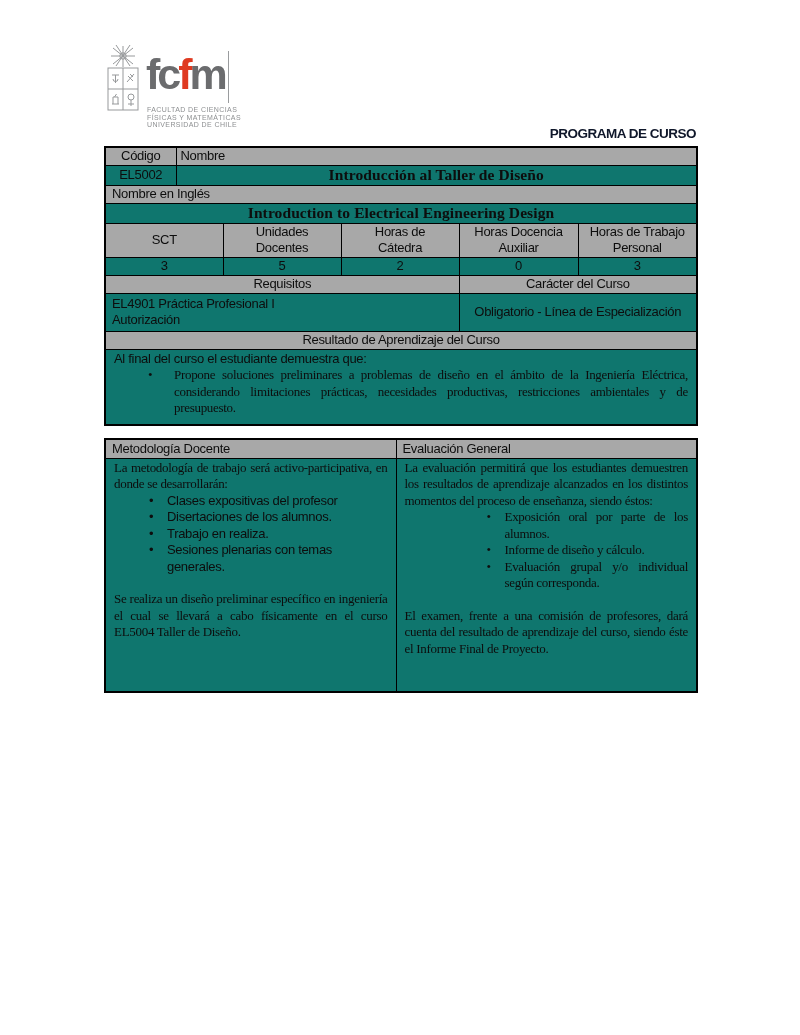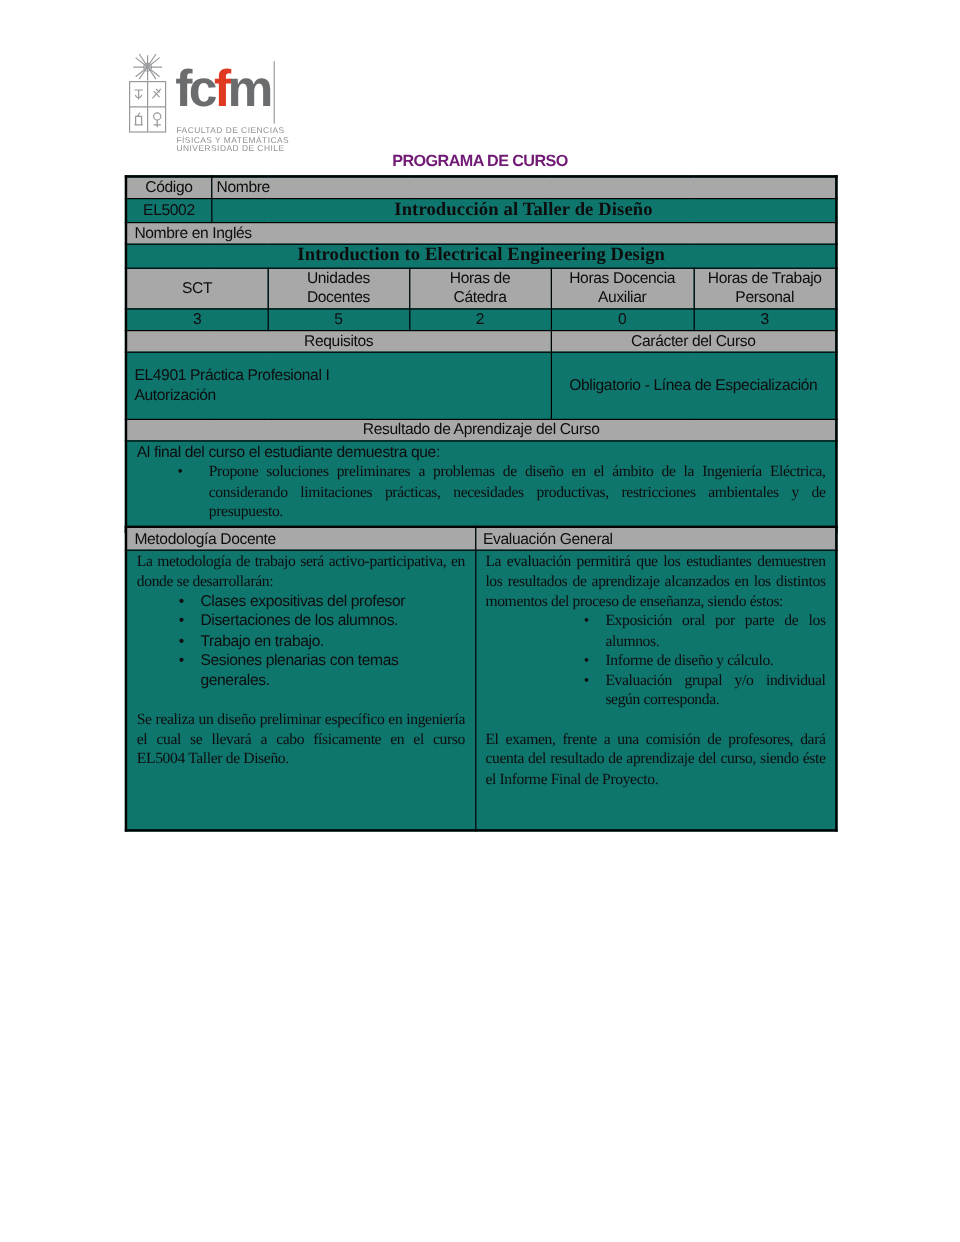--- a/index.html
+++ b/index.html
@@ -17,22 +17,22 @@
     color:#6b6c6e;white-space:nowrap;
   }
   .wordmark .red-f{color:#df3a21;}
   .logo-rule{position:absolute;left:124px;top:7px;width:1px;height:52px;background:#9a9c9e;}
   .logo-caption{
     position:absolute;left:43px;top:62px;width:110px;
     font-size:7px;line-height:7.5px;letter-spacing:0.4px;color:#8d8f91;white-space:nowrap;
   }
   
   .doc-title{
-    position:absolute;left:104px;top:126px;width:592px;text-align:center;
-    font-weight:bold;font-size:13.5px;letter-spacing:-0.5px;color:#701a75;
+    position:absolute;left:104px;top:126px;width:592px;text-align:right;
+    font-weight:bold;font-size:13.5px;letter-spacing:-0.5px;color:#0f172a;
   }
   
   table{border-collapse:collapse;table-layout:fixed;position:absolute;left:104px;background:#0f766e;}
   td{border:1px solid #000;padding:0 6px;vertical-align:middle;overflow:hidden;}
   .t1{top:146px;width:592px;border:2px solid #000;}
   .t2{top:438px;width:592px;border:2px solid #000;padding-left:36px;}
   .gray{background:#a8a8a8;}
   .center{text-align:center;}
   .vtop{vertical-align:top;}
   .serif-title{
@@ -147,21 +147,21 @@
       <td class="center" colspan="2">3</td>
       <td class="center">5</td>
       <td class="center">2</td>
       <td class="center">0</td>
       <td class="center">3</td>
     </tr>
     <tr style="height:18px">
       <td class="gray center" colspan="4">Requisitos</td>
       <td class="gray center" colspan="2">Carácter del Curso</td>
     </tr>
-    <tr style="height:56px">
+    <tr style="height:38px">
       <td colspan="4">
         <div>EL4901 Práctica Profesional I</div>
         <div>Autorización</div>
       </td>
       <td class="center" colspan="2">Obligatorio - Línea de Especialización</td>
     </tr>
     <tr style="height:18px">
       <td class="gray center" colspan="6">Resultado de Aprendizaje del Curso</td>
     </tr>
     <tr style="height:76px">
@@ -184,21 +184,21 @@
         <tr style="height:19px">
       <td class="gray">Metodología Docente</td>
       <td class="gray">Evaluación General</td>
     </tr>
     <tr style="height:234px">
       <td class="vtop cell-pad">
         <p class="just">La metodología de trabajo será activo-participativa, en donde se desarrollarán:</p>
         <ul class="bullets bul-left">
           <li>Clases expositivas del profesor</li>
           <li>Disertaciones de los alumnos.</li>
-          <li>Trabajo en trabajo.</li>
+          <li>Trabajo en realiza.</li>
           <li>Sesiones plenarias con temas generales.</li>
         </ul>
         <p class="just gap-top">Se realiza un diseño preliminar específico en ingeniería el cual se llevará a cabo físicamente en el curso EL5004 Taller de Diseño.</p>
       </td>
       <td class="vtop cell-pad">
         <p class="just">La evaluación permitirá que los estudiantes demuestren los resultados de aprendizaje alcanzados en los distintos momentos del proceso de enseñanza, siendo éstos:</p>
         <ul class="bullets bul-right">
           <li class="just">Exposición oral por parte de los alumnos.</li>
           <li class="just">Informe de diseño y cálculo.</li>
           <li class="just">Evaluación grupal y/o individual según corresponda.</li>

